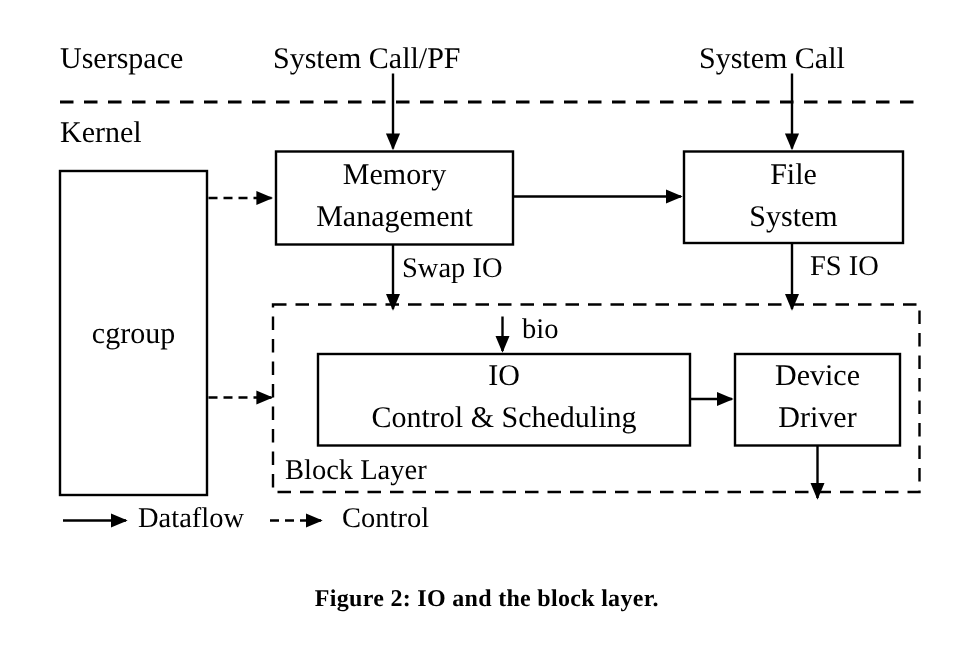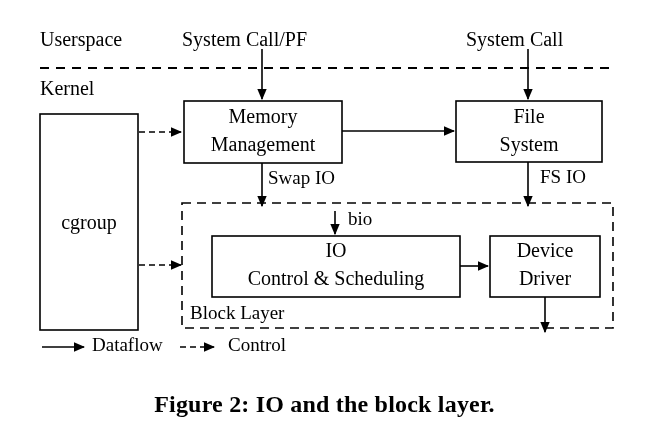--- a/index.html
+++ b/index.html
@@ -39,21 +39,21 @@
   .t-box   { font-size: 20px; }
   .t-small { font-size: 19px; }
   .t-legend{ font-size: 19px; }
   .caption {
     position: absolute;
     left: 0;
     top: 391px;
     width: 649px;
     text-align: center;
     font-family: "Liberation Serif", "DejaVu Serif", serif;
-    font-size: 24px;
+    font-size: 16px;
     font-weight: bold;
     color: #000000;
     letter-spacing: 0.2px;
   }
   .solid-box {
     fill: #ffffff;
     stroke: #000000;
     stroke-width: 1.6;
   }
   .dashed-box {

